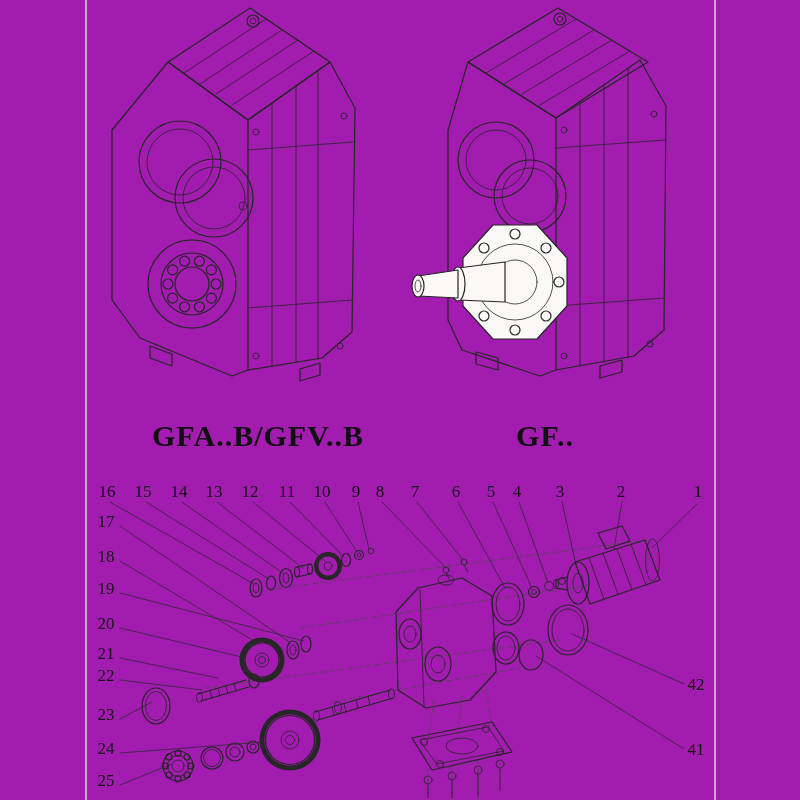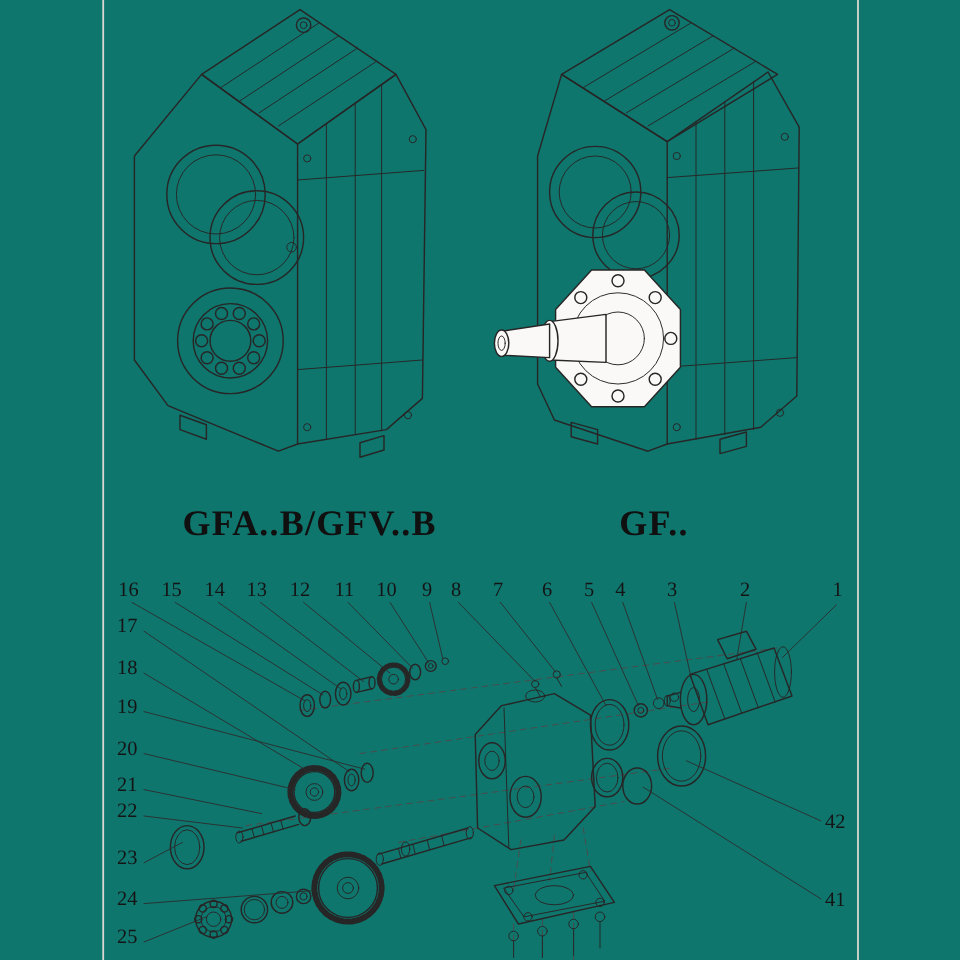--- a/index.html
+++ b/index.html
@@ -1,18 +1,18 @@
 <!DOCTYPE html>
 <html><head>
 <meta charset="utf-8">
 <style>
   html,body { margin:0; padding:0; background:#e9e7e2; }
   .stage {
     position:relative; width:800px; height:800px;
-    background:#0f766e; overflow:hidden; margin:0 auto;
+    background:#a21caf; overflow:hidden; margin:0 auto;
     font-family:"Liberation Serif", serif;
   }
   svg { position:absolute; left:0; top:0; }
   .draw path, .draw line, .draw circle, .draw ellipse, .draw polygon {
     fill:none; stroke:#262626; stroke-width:1.2;
     stroke-linejoin:round; stroke-linecap:round;
   }
   .thin  { stroke-width:0.8 !important; }
   .teeth { stroke-width:5 !important; stroke-dasharray:2.6 2.2; }
   .teeth-s { stroke-width:4 !important; stroke-dasharray:2.2 1.9; }

